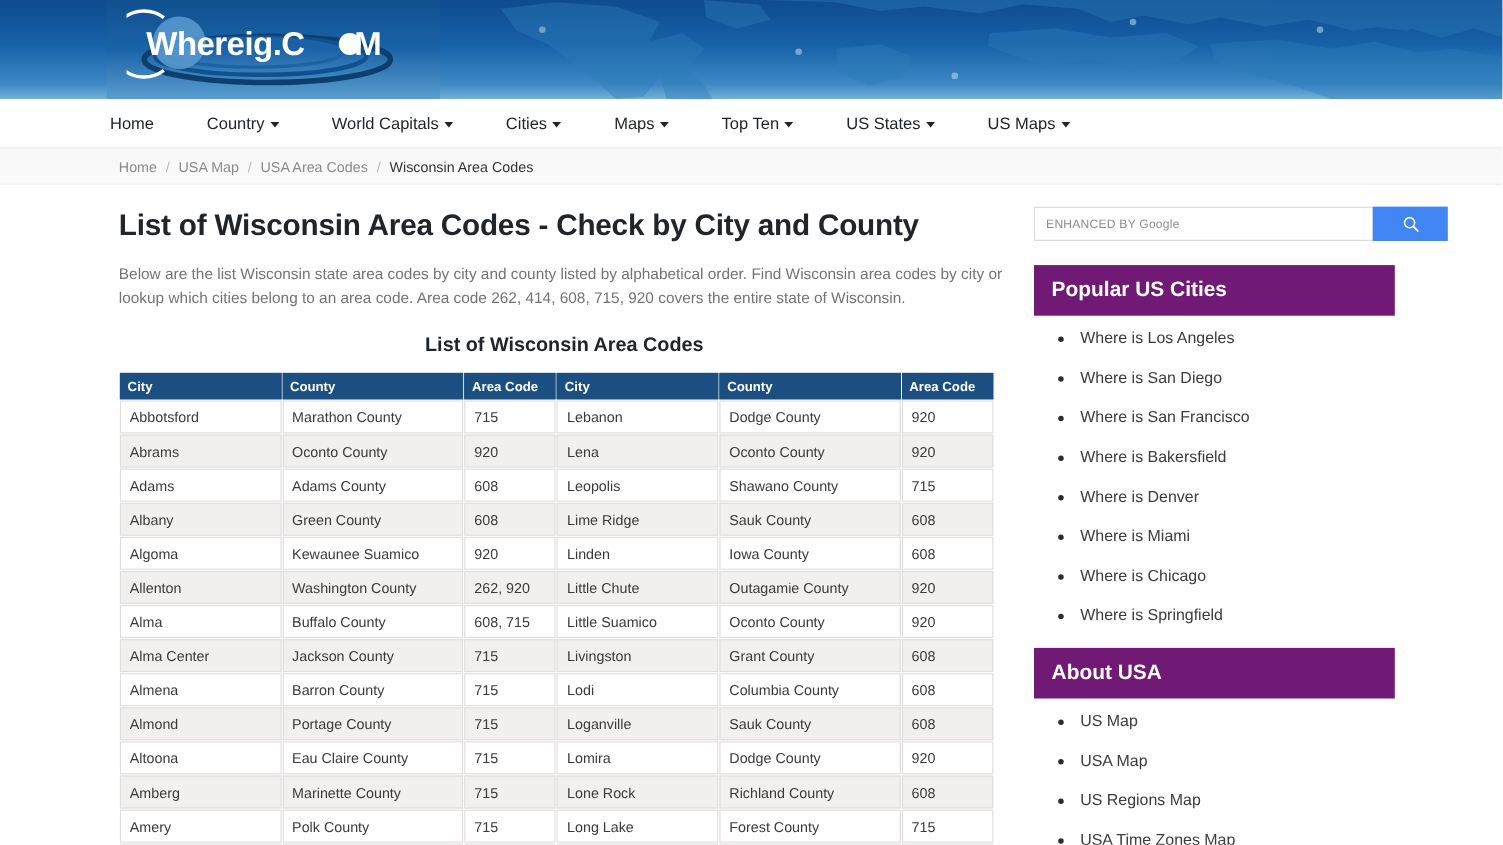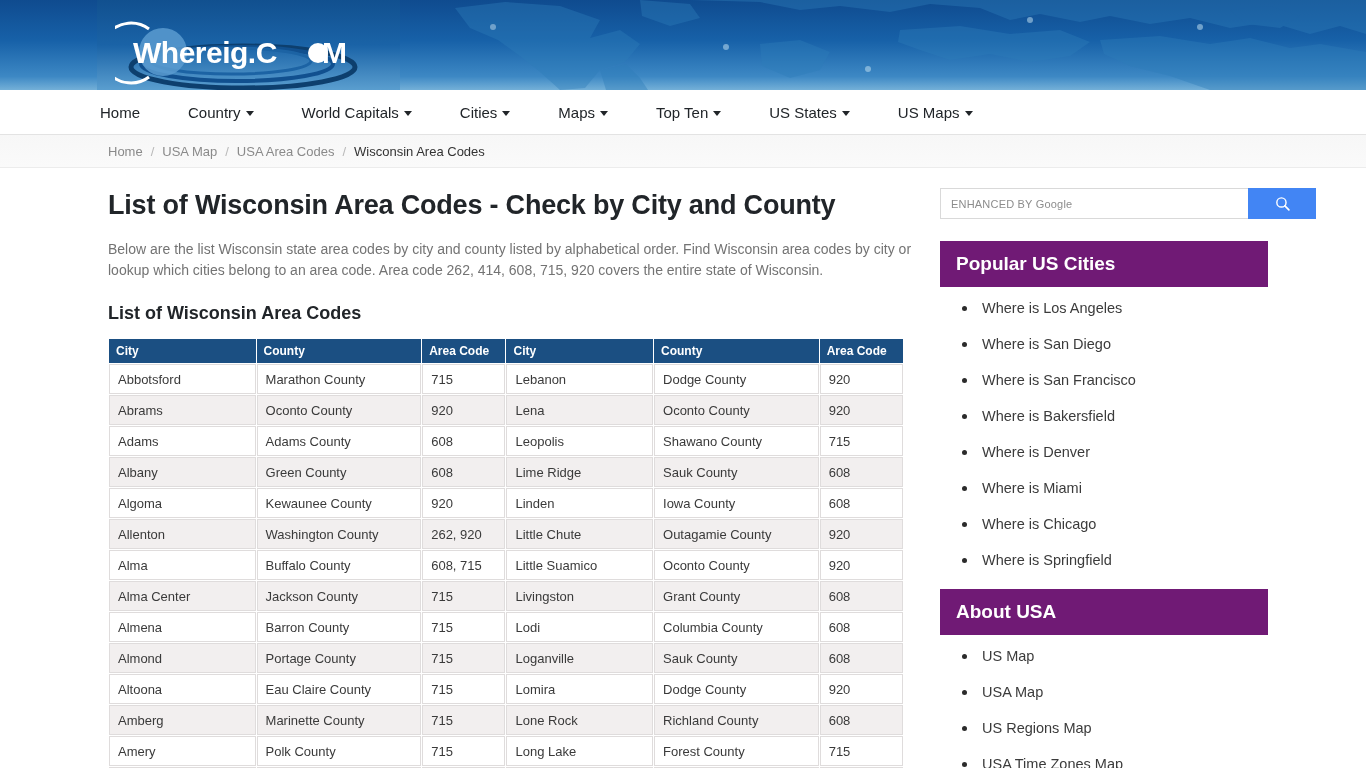--- a/index.html
+++ b/index.html
@@ -27,21 +27,21 @@
     opacity: .55;
   }
   .banner-leftpanel {
     position: absolute;
     left: 97px; top: 0;
     width: 303px; height: 90px;
     background: linear-gradient(180deg, #11508f 0%, #1a63a7 50%, #5a9ecf 100%);
   }
   .logo-wrap {
     position: absolute;
-    left: 115px; top: 21px;
+    left: 115px; top: 8px;
     width: 250px; height: 75px;
   }
   .logo-svg { display:block; }
 
   
   .navbar {
     width: 1366px;
     height: 45px;
     background: #ffffff;
     border-bottom: 1px solid #e3e3e3;
@@ -105,20 +105,21 @@
     line-height: 21px;
     color: #737373;
     margin: 0 0 22px 0;
     max-width: 805px;
   }
   h2.section-title {
     font-size: 18px;
     font-weight: bold;
     color: #212529;
     margin: 0 0 14px 0;
+    text-align: center;
   }
 
   
   table.codes {
     width: 796px;
     border-collapse: separate;
     border-spacing: 1px;
     font-size: 13px;
     background: #ffffff;
     table-layout: fixed;
@@ -346,21 +347,21 @@
           <tr>
             <td>Albany</td>
             <td>Green County</td>
             <td>608</td>
             <td>Lime Ridge</td>
             <td>Sauk County</td>
             <td>608</td>
           </tr>
           <tr>
             <td>Algoma</td>
-            <td>Kewaunee County</td>
+            <td>Kewaunee Suamico</td>
             <td>920</td>
             <td>Linden</td>
             <td>Iowa County</td>
             <td>608</td>
           </tr>
           <tr>
             <td>Allenton</td>
             <td>Washington County</td>
             <td>262, 920</td>
             <td>Little Chute</td>

